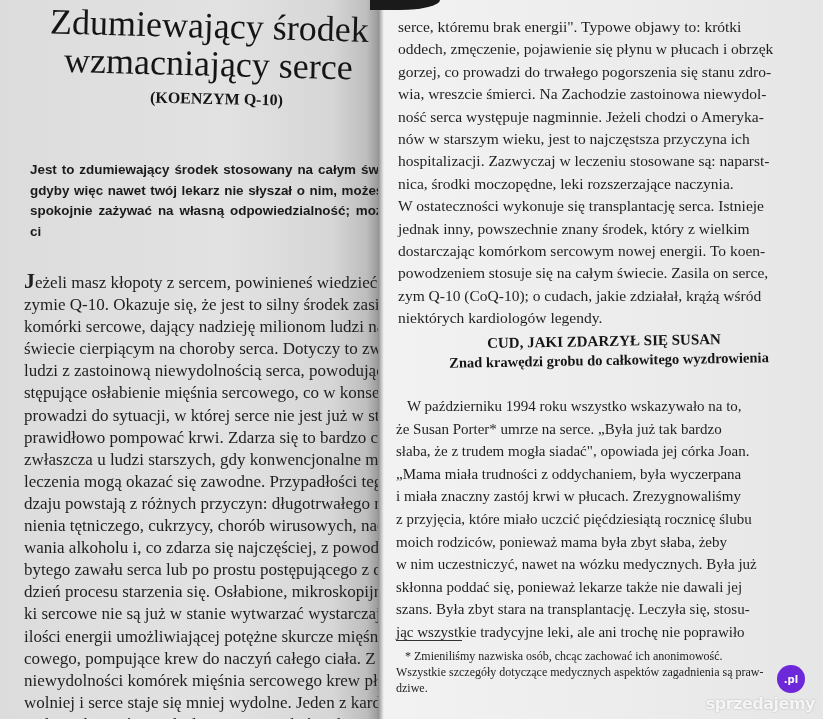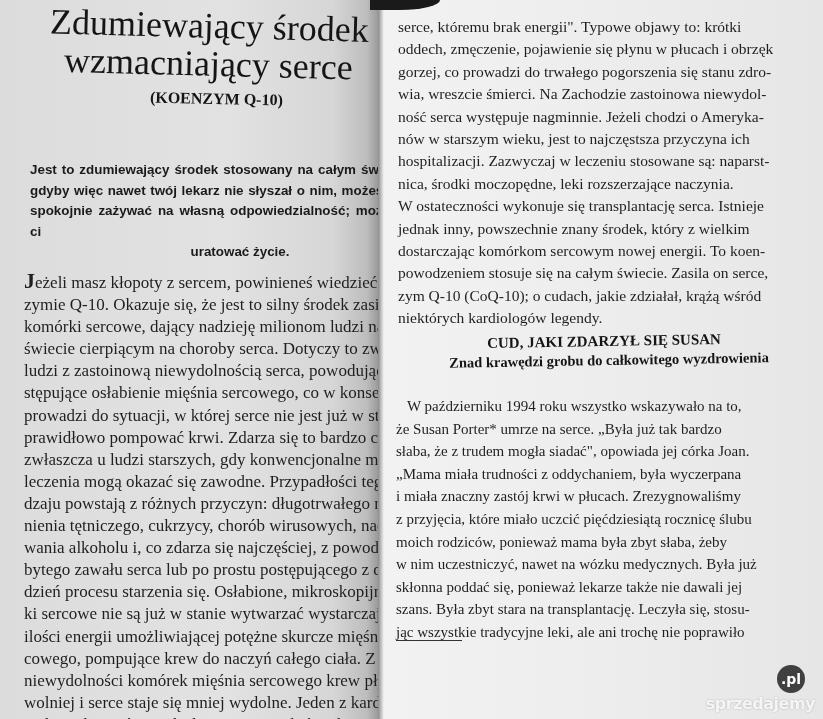--- a/index.html
+++ b/index.html
@@ -79,42 +79,41 @@
   }
   .footnote .ln { display: block; white-space: nowrap; }
   .watermark {
     position: absolute; right: 8px; bottom: 6px;
     font-family: "DejaVu Sans", sans-serif; font-weight: bold; font-size: 16px;
     color: rgba(255,255,255,0.85); letter-spacing: -0.5px;
     text-shadow: 0 0 2px rgba(0,0,0,0.25);
   }
   .wm-badge {
     position: absolute; right: 18px; bottom: 26px; width: 28px; height: 28px;
-    border-radius: 50%; background: #404040; color: #fff;
-    font-family: "DejaVu Sans", sans-serif; font-weight: bold; font-size: 14px;
+    border-radius: 50%; background: #6d28d9; color: #fff;
+    font-family: "DejaVu Sans", sans-serif; font-weight: bold; font-size: 10px;
     display: flex; align-items: center; justify-content: center;
   }
 </style>
 </head>
 <body>
 
 <div class="spread">
 
   <div class="page-left">
     <div class="chapter-title">
       <span>Zdumiewający środek</span><br>
       <span>wzmacniający serce</span>
     </div>
     <div class="chapter-sub">(KOENZYM Q-10)</div>
 
     <div class="lead">
       <span>Jest to zdumiewający środek stosowany na całym świe</span>
       <span>gdyby więc nawet twój lekarz nie słyszał o nim, możesz</span>
       <span>spokojnie zażywać na własną odpowiedzialność; może ci</span>
-      <span class="last">uratować życie.</span>
     </div>
 
     <div class="left-body">
       <span class="ln"><span class="dropcap">J</span><span>eżeli masz kłopoty z sercem, powinieneś wiedzieć o koen</span></span>
       <span class="ln">zymie Q-10. Okazuje się, że jest to silny środek zasilający</span>
       <span class="ln">komórki sercowe, dający nadzieję milionom ludzi na całym</span>
       <span class="ln">świecie cierpiącym na choroby serca. Dotyczy to zwłaszcza</span>
       <span class="ln">ludzi z zastoinową niewydolnością serca, powodującą po-</span>
       <span class="ln">stępujące osłabienie mięśnia sercowego, co w konsekwencji</span>
       <span class="ln">prowadzi do sytuacji, w której serce nie jest już w stanie</span>
@@ -166,19 +165,24 @@
       <span class="ln">i miała znaczny zastój krwi w płucach. Zrezygnowaliśmy</span>
       <span class="ln">z przyjęcia, które miało uczcić pięćdziesiątą rocznicę ślubu</span>
       <span class="ln">moich rodziców, ponieważ mama była zbyt słaba, żeby</span>
       <span class="ln">w nim uczestniczyć, nawet na wózku medycznych. Była już</span>
       <span class="ln">skłonna poddać się, ponieważ lekarze także nie dawali jej</span>
       <span class="ln">szans. Była zbyt stara na transplantację. Leczyła się, stosu-</span>
       <span class="ln">jąc wszystkie tradycyjne leki, ale ani trochę nie poprawiło</span>
     </div>
 
     <div class="footnote-rule"></div>
+    <div class="footnote">
+      <span class="ln" style="white-space:pre">   * Zmieniliśmy nazwiska osób, chcąc zachować ich anonimowość.</span>
+      <span class="ln">Wszystkie szczegóły dotyczące medycznych aspektów zagadnienia są praw-</span>
+      <span class="ln">dziwe.</span>
+    </div>
   </div>
 
   <div class="top-shadow"></div>
 
   <div class="watermark">sprzedajemy</div>
   <div class="wm-badge">.pl</div>
 </div>
 
 </body></html>

